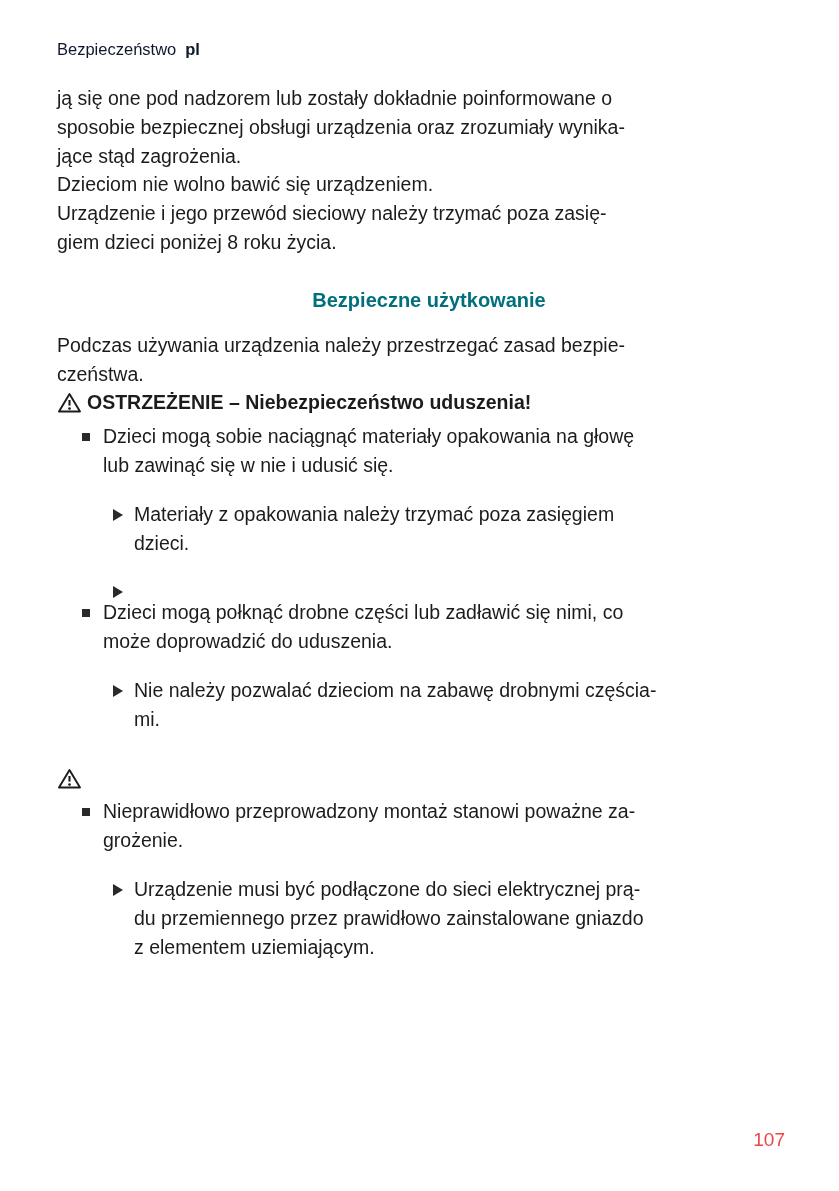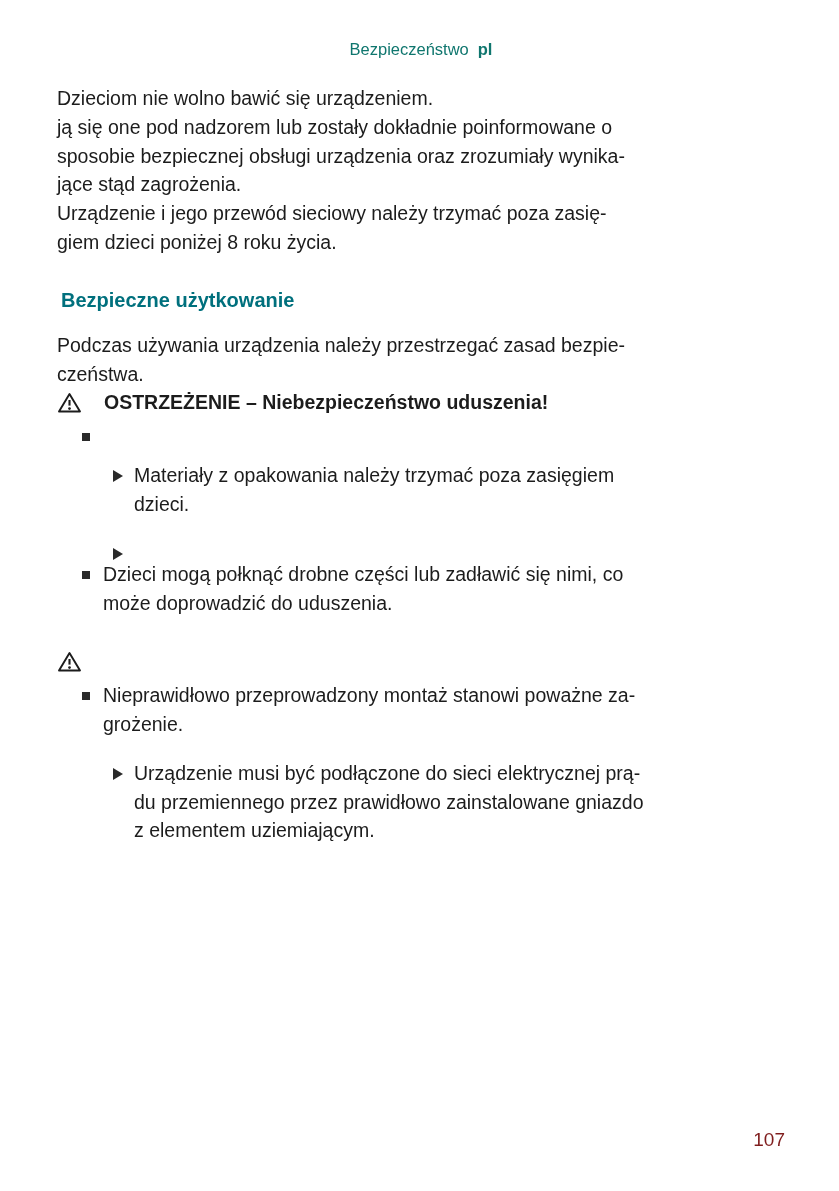--- a/index.html
+++ b/index.html
@@ -12,48 +12,49 @@
     color: #1c1c1c;
     overflow: hidden;
   }
   .page {
     width: 100%;
     height: 100%;
     padding: 38px 54px 0 57px;
     position: relative;
   }
   .page-header {
-    text-align: center;
+    text-align: left;
     font-size: 16.5px;
     line-height: 22px;
     margin-bottom: 24px;
-    color: #0f766e;
+    color: #0f172a;
   }
   .page-header .lang {
     font-weight: bold;
     margin-left: 9px;
   }
   .body-text {
     font-size: 19.5px;
     line-height: 28.8px;
     white-space: pre-line;
   }
   .section-heading {
     color: #00707d;
     font-size: 20px;
     font-weight: bold;
     line-height: 26px;
-    margin: 30px 0 18px 4px;
+    margin: 30px 0 18px 16px;
+    text-align: center;
   }
   .section-intro { }
   .warning { margin-bottom: 30px; }
   .warning-title {
     display: flex;
     align-items: flex-start;
-    gap: 22px;
+    gap: 5px;
     font-weight: bold;
     font-size: 19.5px;
     line-height: 28.8px;
   }
   .warning-icon { flex: 0 0 auto; padding-top: 4px; }
   .entries { list-style: none; }
   .entry { display: flex; align-items: flex-start; }
   .entry.l1 { padding-left: 25px; }
   .entry.l2 { padding-left: 56px; margin-top: 20px; }
   .bullet { flex: 0 0 auto; display: inline-block; }
@@ -69,38 +70,38 @@
     border-top: 6px solid transparent;
     border-bottom: 6px solid transparent;
     margin-top: 9px;
     margin-right: 11px;
   }
   .page-number {
     position: absolute;
     right: 54px;
     bottom: 40px;
     font-size: 19px;
-    color: #7f1d1d;
+    color: #ef4444;
   }
 </style>
 </head>
 <body>
 
 <div class="page">
 
   <header class="page-header">
     <span>Bezpieczeństwo</span><span class="lang">pl</span>
   </header>
 
   <main class="content">
 
-    <p class="body-text">Dzieciom nie wolno bawić się urządzeniem.</p>
     <p class="body-text">ją się one pod nadzorem lub zostały dokładnie poinformowane o
 sposobie bezpiecznej obsługi urządzenia oraz zrozumiały wynika-
 jące stąd zagrożenia.</p>
+    <p class="body-text">Dzieciom nie wolno bawić się urządzeniem.</p>
     <p class="body-text">Urządzenie i jego przewód sieciowy należy trzymać poza zasię-
 giem dzieci poniżej 8 roku życia.</p>
 
     <h2 class="section-heading">Bezpieczne użytkowanie</h2>
 
     <p class="body-text section-intro">Podczas używania urządzenia należy przestrzegać zasad bezpie-
 czeństwa.</p>
 
     <section class="warning">
       <div class="warning-title">
@@ -109,33 +110,40 @@
             <path d="M12.5 2 L23 19.5 H2 Z" fill="none" stroke="#1c1c1c" stroke-width="1.9" stroke-linejoin="round"></path>
             <line x1="12.5" y1="8" x2="12.5" y2="13.6" stroke="#1c1c1c" stroke-width="2.1"></line>
             <circle cx="12.5" cy="16.6" r="1.35" fill="#1c1c1c"></circle>
           </svg>
         </span>
         <span class="warning-title-text">OSTRZEŻENIE – Niebezpieczeństwo uduszenia!</span>
       </div>
       <ul class="entries">
         <li class="entry l1">
           <span class="bullet square"></span>
+          <span class="body-text">Dzieci mogą sobie naciągnąć materiały opakowania na głowę
+lub zawinąć się w nie i udusić się.</span>
         </li>
         <li class="entry l2">
           <span class="bullet triangle"></span>
           <span class="body-text">Materiały z opakowania należy trzymać poza zasięgiem
 dzieci.</span>
         </li>
         <li class="entry l2">
           <span class="bullet triangle"></span>
         </li>
         <li class="entry l1">
           <span class="bullet square"></span>
           <span class="body-text">Dzieci mogą połknąć drobne części lub zadławić się nimi, co
 może doprowadzić do uduszenia.</span>
+        </li>
+        <li class="entry l2">
+          <span class="bullet triangle"></span>
+          <span class="body-text">Nie należy pozwalać dzieciom na zabawę drobnymi częścia-
+mi.</span>
         </li>
       </ul>
     </section>
 
     <section class="warning">
       <div class="warning-title">
         <span class="warning-icon">
           <svg width="25" height="22" viewBox="0 0 25 22" aria-hidden="true">
             <path d="M12.5 2 L23 19.5 H2 Z" fill="none" stroke="#1c1c1c" stroke-width="1.9" stroke-linejoin="round"></path>
             <line x1="12.5" y1="8" x2="12.5" y2="13.6" stroke="#1c1c1c" stroke-width="2.1"></line>

